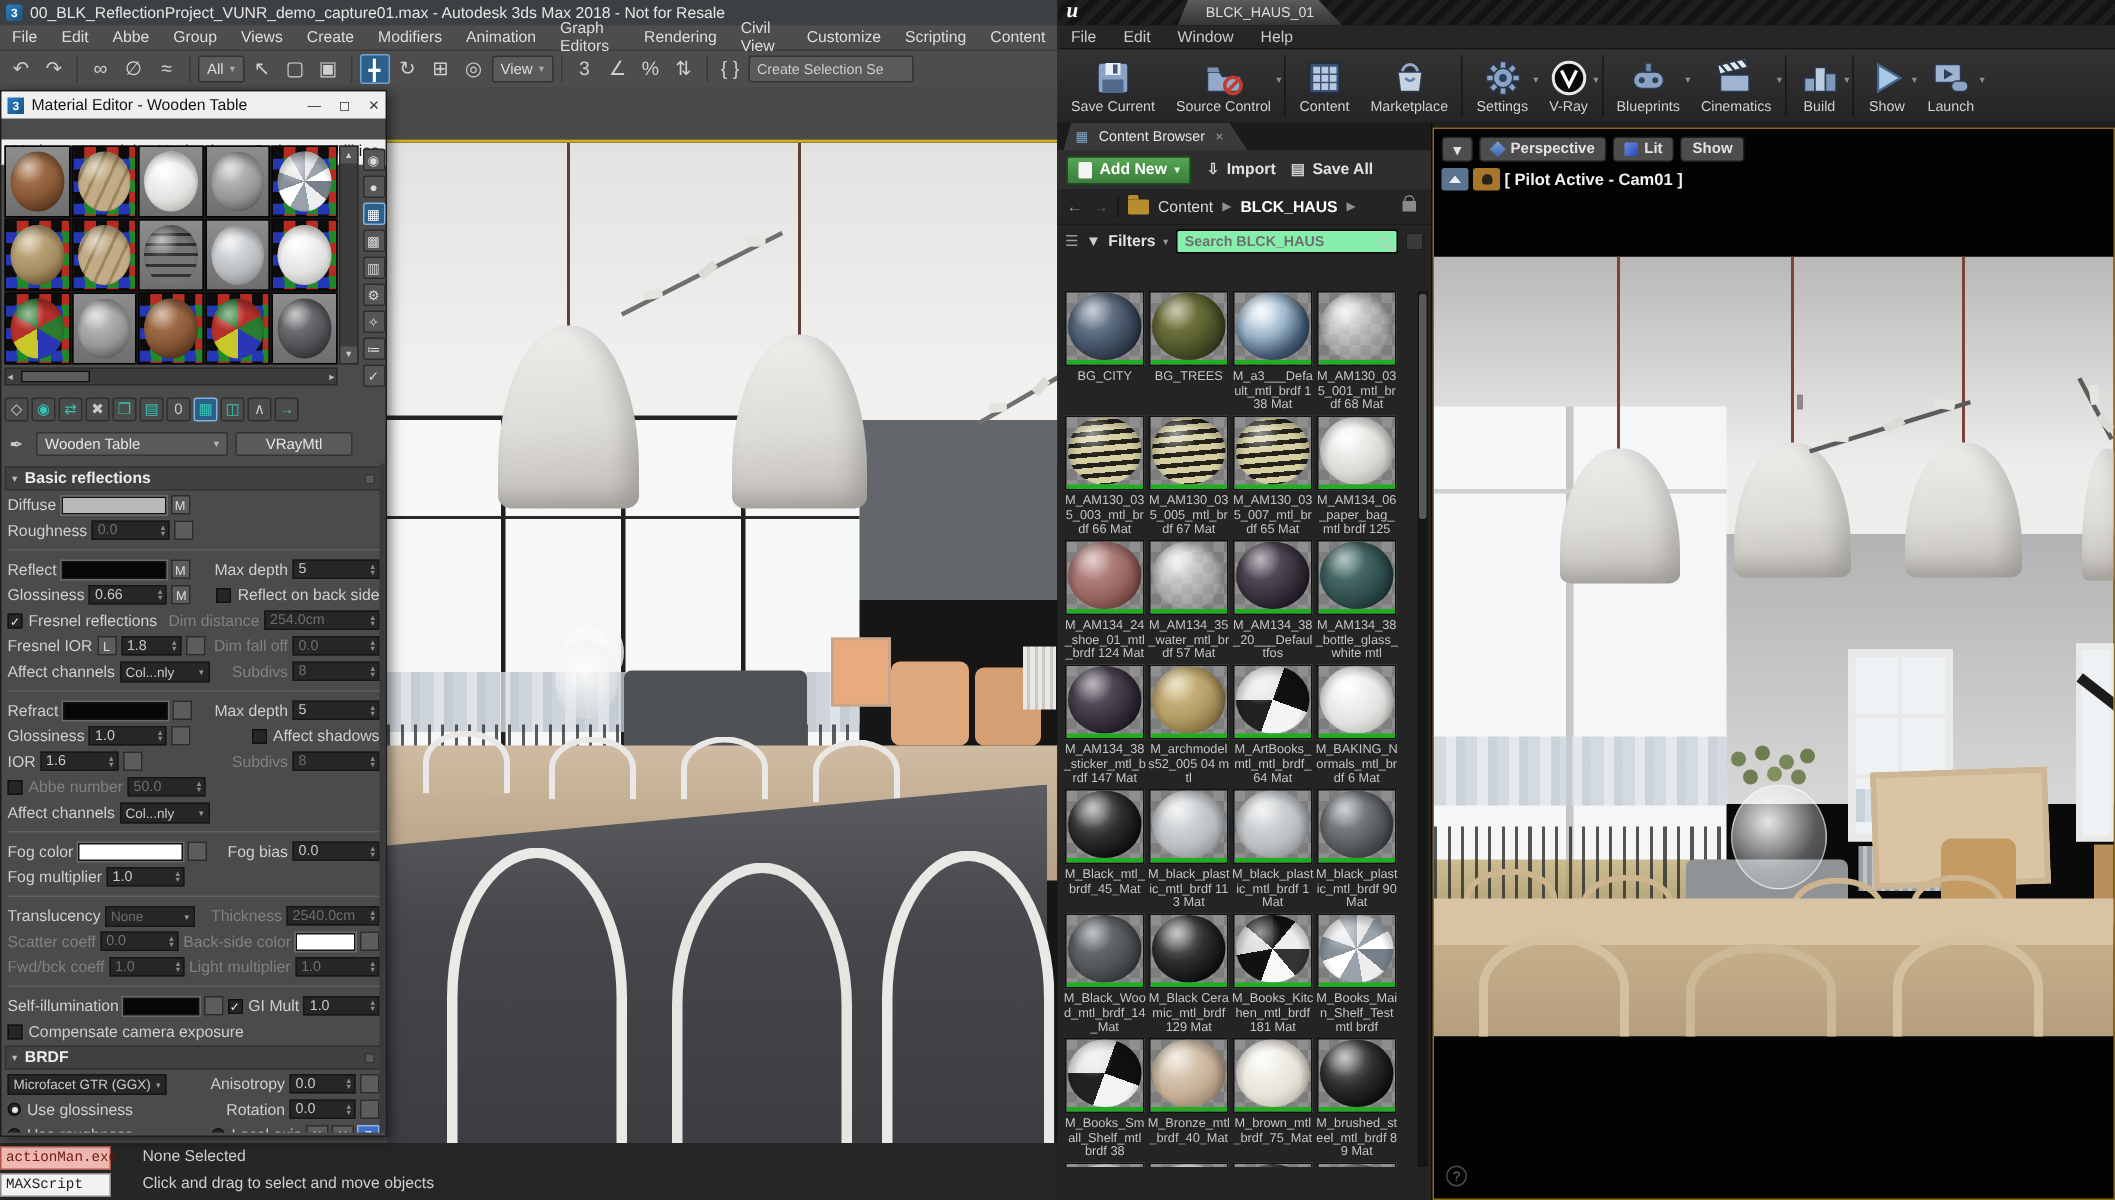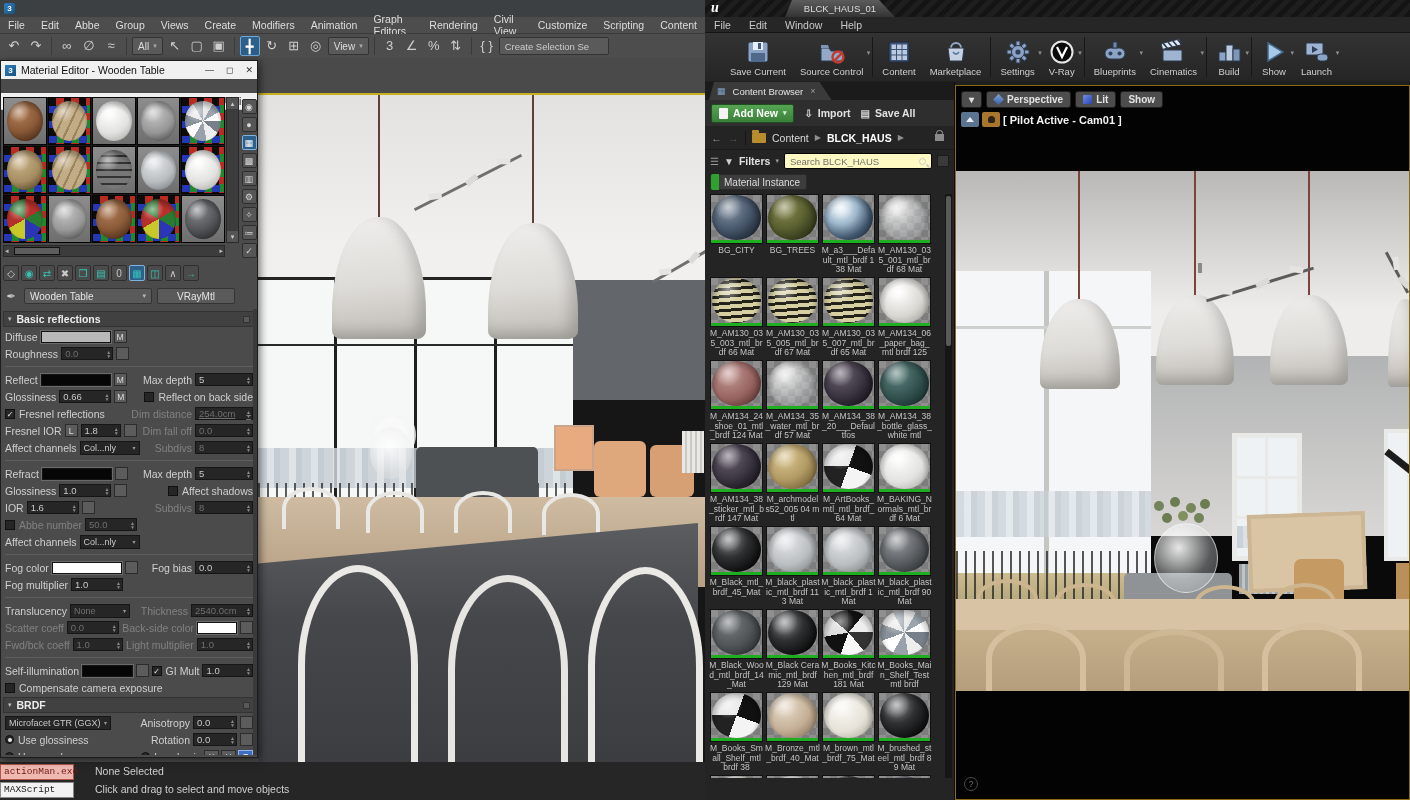--- a/index.html
+++ b/index.html
@@ -135,21 +135,21 @@
   #ue-logo{position:absolute;left:6px;top:0px;color:#fff;font-family:"Liberation Serif",serif;
     font-weight:bold;font-style:italic;font-size:14px;}
   #ue-tab{position:absolute;left:80px;top:0;width:110px;height:17px;
     background:linear-gradient(180deg,#5c5c5c,#343434);clip-path:polygon(0 100%,7px 0,calc(100% - 16px) 0,100% 100%);
     color:#dcdcdc;font-size:9.5px;display:flex;align-items:center;justify-content:center;}
   #ue-menubar{position:absolute;left:0;top:17px;width:705px;height:16px;background:#262626;
     display:flex;align-items:center;border-bottom:1px solid #151515;}
   #ue-menubar span{color:#c9c9c9;font-size:10.5px;padding:0 9px;}
   #ue-toolbar{position:absolute;left:0;top:33px;width:705px;height:48px;
     background:linear-gradient(180deg,#333333,#252525);display:flex;align-items:stretch;
-    padding:2px 18px;overflow:hidden;}
+    padding:2px 2px;overflow:hidden;}
   .uebtn{display:flex;flex-direction:column;align-items:center;justify-content:flex-end;
     padding:2px 7px;position:relative;}
   .uebtn .ic{height:27px;display:flex;align-items:center;}
   .uebtn .lb{color:#cfcfcf;font-size:9.5px;margin-top:1px;white-space:nowrap;}
   .uebtn .car{position:absolute;right:0px;top:14px;color:#8f8f8f;font-size:7px;}
   .uegsep{width:1px;background:#171717;margin:2px 2px;}
 
   
   #cb{position:absolute;left:0;top:82px;width:250px;height:718px;background:#242424;
     border-right:1px solid #0d0d0d;}
@@ -180,22 +180,22 @@
   #cb-nav .caret{color:#8f8f8f;font-size:8px;}
   .lock{width:9px;height:7px;background:#8a8a8a;position:relative;margin-left:auto;margin-right:4px;}
   .lock::before{content:"";position:absolute;left:1px;top:-4px;width:5px;height:4px;
     border:1.5px solid #8a8a8a;border-bottom:none;border-radius:4px 4px 0 0;}
   #cb-filterrow{position:absolute;left:0;top:68px;width:100%;height:22px;display:flex;
     align-items:center;gap:5px;padding:0 5px;}
   #cb-filterrow .lst{color:#9a9a9a;font-size:10px;}
   #cb-filterrow .fun{color:#cfcfcf;font-size:10px;}
   #cb-filterrow .ftxt{color:#e0e0e0;font-size:10.5px;font-weight:bold;}
   #cb-filterrow .fcar{color:#9a9a9a;font-size:7px;}
-  #cb-search{flex:1;height:16px;background:#fef9c3;border:1px solid #050505;border-radius:2px;
-    color:#6f6f6f;font-size:9.5px;display:flex;align-items:center;padding:0 5px;justify-content:space-between;}
+  #cb-search{flex:1;height:16px;background:#86efac;border:1px solid #050505;border-radius:2px;
+    color:#6f6f6f;font-size:9.5px;display:flex;align-items:center;padding:0 5px;justify-content:space-between;font-weight:bold;}
   .mag{width:7px;height:7px;border:1.5px solid #c9c9c9;border-radius:50%;position:relative;flex:0 0 7px;}
   .mag::after{content:"";position:absolute;left:6px;top:6px;width:4px;height:1.5px;background:#c9c9c9;
     transform:rotate(45deg);}
   #cb-savemini{width:12px;height:12px;background:#3a3a3a;border:1px solid #1c1c1c;}
   #cb-chiprow{position:absolute;left:0;top:90px;width:100%;height:20px;display:flex;align-items:center;padding:0 5px;}
   #cb-chip{height:16px;background:#3d3d3d;border:1px solid #2a2a2a;border-radius:2px;display:flex;
     align-items:center;gap:5px;padding:0 6px 0 0;color:#dcdcdc;font-size:10px;}
   #cb-chip .gbar{width:8px;height:16px;background:#2fa12f;border-radius:2px 0 0 2px;}
   #cb-grid{position:absolute;left:4px;top:112px;width:228px;height:584px;overflow:hidden;
     display:grid;grid-template-columns:repeat(4,55px);grid-auto-rows:82px;gap:1px 1px;}
@@ -247,20 +247,21 @@
   .arc{position:absolute;border:4px solid #cdb58f;border-bottom:none;border-radius:50% 50% 0 0;}
 </style>
 </head>
 <body>
 
 <div id="stage">
 
   <div id="max">
     <div id="max-titlebar">
       <div id="max-appicon">3</div>
+      <span>00_BLK_ReflectionProject_VUNR_demo_capture01.max - Autodesk 3ds Max 2018 - Not for Resale</span>
     </div>
     <div id="max-menubar">
         <span>File</span>
         <span>Edit</span>
         <span>Abbe</span>
         <span>Group</span>
         <span>Views</span>
         <span>Create</span>
         <span>Modifiers</span>
         <span>Animation</span>
@@ -512,21 +513,21 @@
                 <span class="cbox"></span>
                 <span>Reflect on back side</span>
               </span>
             </div>
             <div class="prow">
               <span class="chk">
                 <span class="cbox">✓</span>
                 <span>Fresnel reflections</span>
               </span>
               <span class="lab dis" style="margin-left: auto;">Dim distance</span>
-              <span class="spin dis" style="width: 58px; text-decoration: underline;">
+              <span class="spin dis" style="width: 77px;">
                 <span>254.0cm</span>
                 <span class="ar">▲<br>▼</span>
               </span>
             </div>
             <div class="prow">
               <span class="lab">Fresnel IOR</span>
               <span class="mbtn">L</span>
               <span class="spin" style="width: 40px;">
                 <span>1.8</span>
                 <span class="ar">▲<br>▼</span>
@@ -928,26 +929,20 @@
         <span class="lst">☰</span>
         <span class="fun">▼</span>
         <span class="ftxt">Filters</span>
         <span class="fcar">▾</span>
         <span id="cb-search">
           <span>Search BLCK_HAUS</span>
           <span class="mag"></span>
         </span>
         <span id="cb-savemini"></span>
       </div>
-      <div id="cb-chiprow">
-        <div id="cb-chip">
-          <span class="gbar"></span>
-          <span>Material Instance</span>
-        </div>
-      </div>
       <div id="cb-grid">
           <div class="tile">
             <div class="thumb">
               <div class="ball" style="background: radial-gradient(circle at 35% 30%, rgb(135, 149, 165), rgb(74, 90, 110) 45%, rgb(34, 44, 58) 78%);"></div>
               <div class="gbar2"></div>
             </div>
             <div class="tname">BG_CITY</div>
           </div>
           <div class="tile">
             <div class="thumb">

